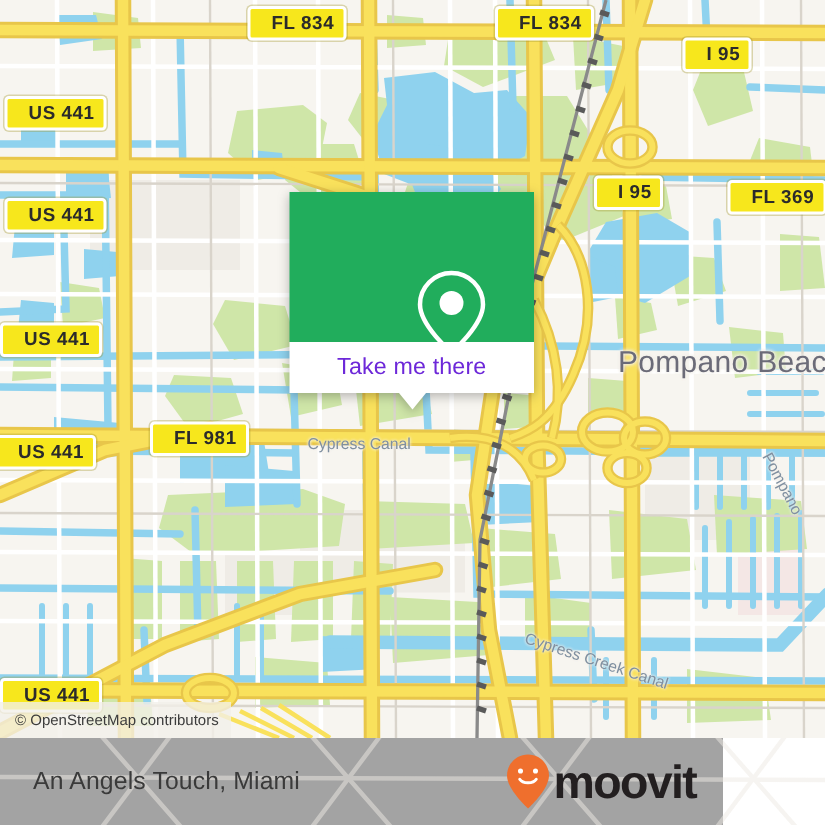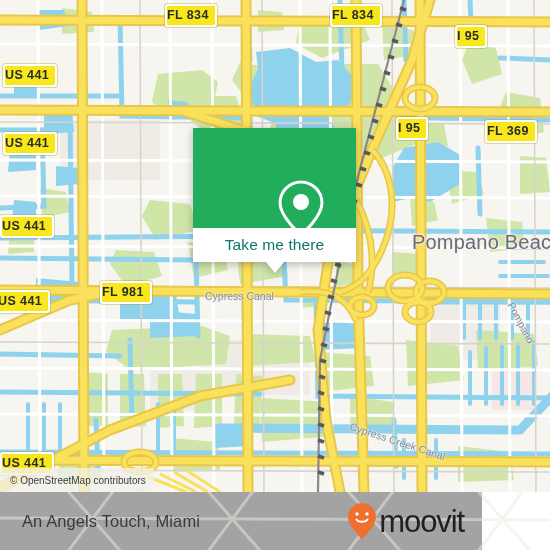--- a/index.html
+++ b/index.html
@@ -23,21 +23,21 @@
   
   .shield {
     position: absolute;
     background: #f7e71c;
     border: 2px solid #ffffff;
     border-radius: 3px;
     color: #2b2b2b;
     font-weight: bold;
     font-size: 12.5px;
     line-height: 16px;
-    padding: 1px 6px 2px 0;
+    padding: 1px 6px 2px 14px;
     white-space: nowrap;
     letter-spacing: .4px;
     box-shadow: 0 0 0 1px rgba(160,150,40,.35);
   }
   .city-label {
     position: absolute;
     color: #6b6b78;
     font-size: 20px;
     letter-spacing: .2px;
     white-space: nowrap;
@@ -79,21 +79,21 @@
   .pin-icon {
     position: absolute; left: 50%; top: 50%;
     transform: translate(-50%, -50%);
   }
   .callout-body {
     width: 163px; height: 34px;
     background: #ffffff;
     display: flex; align-items: center; justify-content: center;
   }
   .callout-label {
-    color: #0f766e;
+    color: #6d28d9;
     font-size: 15.5px;
     letter-spacing: .1px;
   }
   .callout-arrow {
     position: absolute;
     left: 50%; top: 134px;
     transform: translateX(-50%);
     width: 0; height: 0;
     border-left: 9px solid transparent;
     border-right: 9px solid transparent;
@@ -119,21 +119,21 @@
   }
   .brand {
     position: absolute;
     right: 18px; top: 50%;
     transform: translateY(-50%);
     display: flex; align-items: center;
   }
   .brand-word {
     color: #231f20;
     font-size: 31px;
-    font-weight: normal;
+    font-weight: bold;
     letter-spacing: -1.1px;
     margin-left: 2px;
     line-height: 1;
   }
 </style>
 </head>
 <body>
 
 <div id="root">
 

